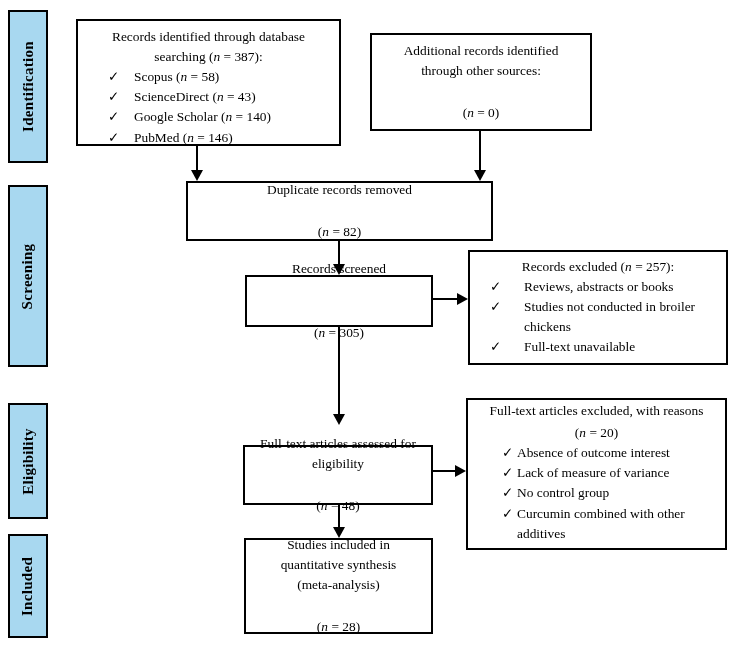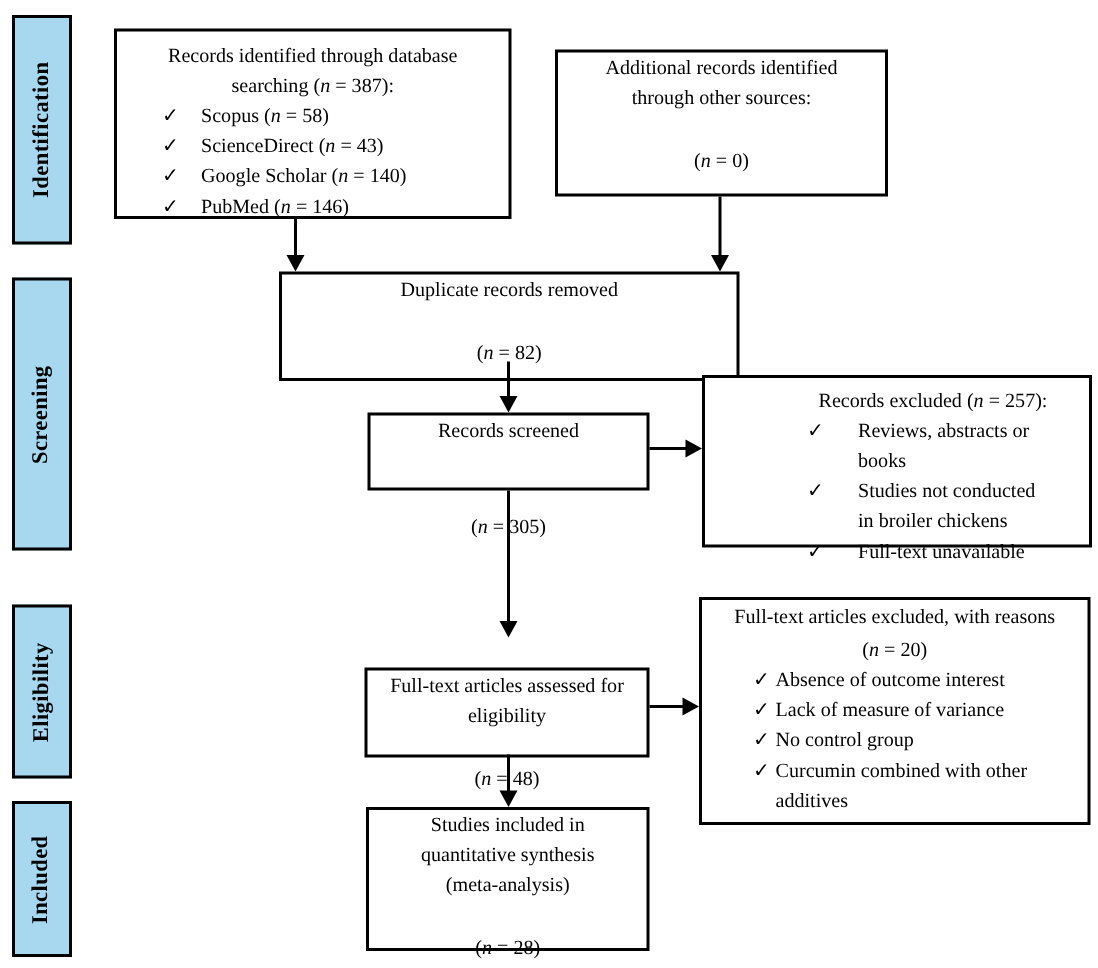--- a/index.html
+++ b/index.html
@@ -17,31 +17,31 @@
   }
   .stage-label {
     transform:rotate(-90deg); white-space:nowrap;
     font-weight:bold; font-size:15px; letter-spacing:0.3px;
   }
   
   .box {
     position:absolute; background:#fff; border:2px solid var(--line);
     box-sizing:border-box; line-height:1.5;
   }
-  .box.centered { display:flex; flex-direction:column; }
+  .box.centered { display:flex; flex-direction:column; justify-content:center; }
   .bline, .btitle { text-align:center; }
   .count { text-align:center; margin-top:22px; }
   .nowrap { white-space:nowrap; }
   ul.checklist { list-style:none; margin:0; padding:0; text-align:left; }
   ul.checklist li { display:flex; }
   .check { flex:none; }
   .box1 { padding-top:6px; }
   .box1 ul.checklist { padding-left:30px; }
   .box1 .check { width:26px; }
-  .box5 { padding-top:5px;padding-left:48px; }
+  .box5 { padding-top:5px; }
   .box5 ul.checklist { padding-left:20px; }
   .box5 .check { width:34px; }
   .box5 .item-text { padding-right:26px; }
   .box7 { padding-top:1px; }
   .box7 .count { margin-top:2px; }
   .box7 ul.checklist { padding-left:34px; }
   .box7 .check { width:15px; }
   
   .arr-v { position:absolute; }
   .arr-v::before { content:""; position:absolute; left:50%; margin-left:-1px; top:0; bottom:8px; width:2px; background:var(--line); }
@@ -92,21 +92,21 @@
         </li>
     </ul>
   </div>
 
   <div class="box centered" style="left:370px; top:33px; width:222px; height:98px;">
     <div class="bline">Additional records identified</div>
     <div class="bline">through other sources:</div>
     <div class="count">(<i>n</i> = 0)</div>
   </div>
 
-  <div class="box centered" style="left:186px; top:181px; width:307px; height:73px;">
+  <div class="box centered" style="left:186px; top:181px; width:307px; height:60px;">
     <div class="btitle">Duplicate records removed</div>
     <div class="count">(<i>n</i> = 82)</div>
   </div>
 
   <div class="box centered" style="left:245px; top:275px; width:188px; height:52px;gap:22px;">
     <div class="btitle">Records screened</div>
     <div class="count">(<i>n</i> = 305)</div>
   </div>
 
   <div class="box box5" style="left:468px; top:250px; width:260px; height:115px;">

